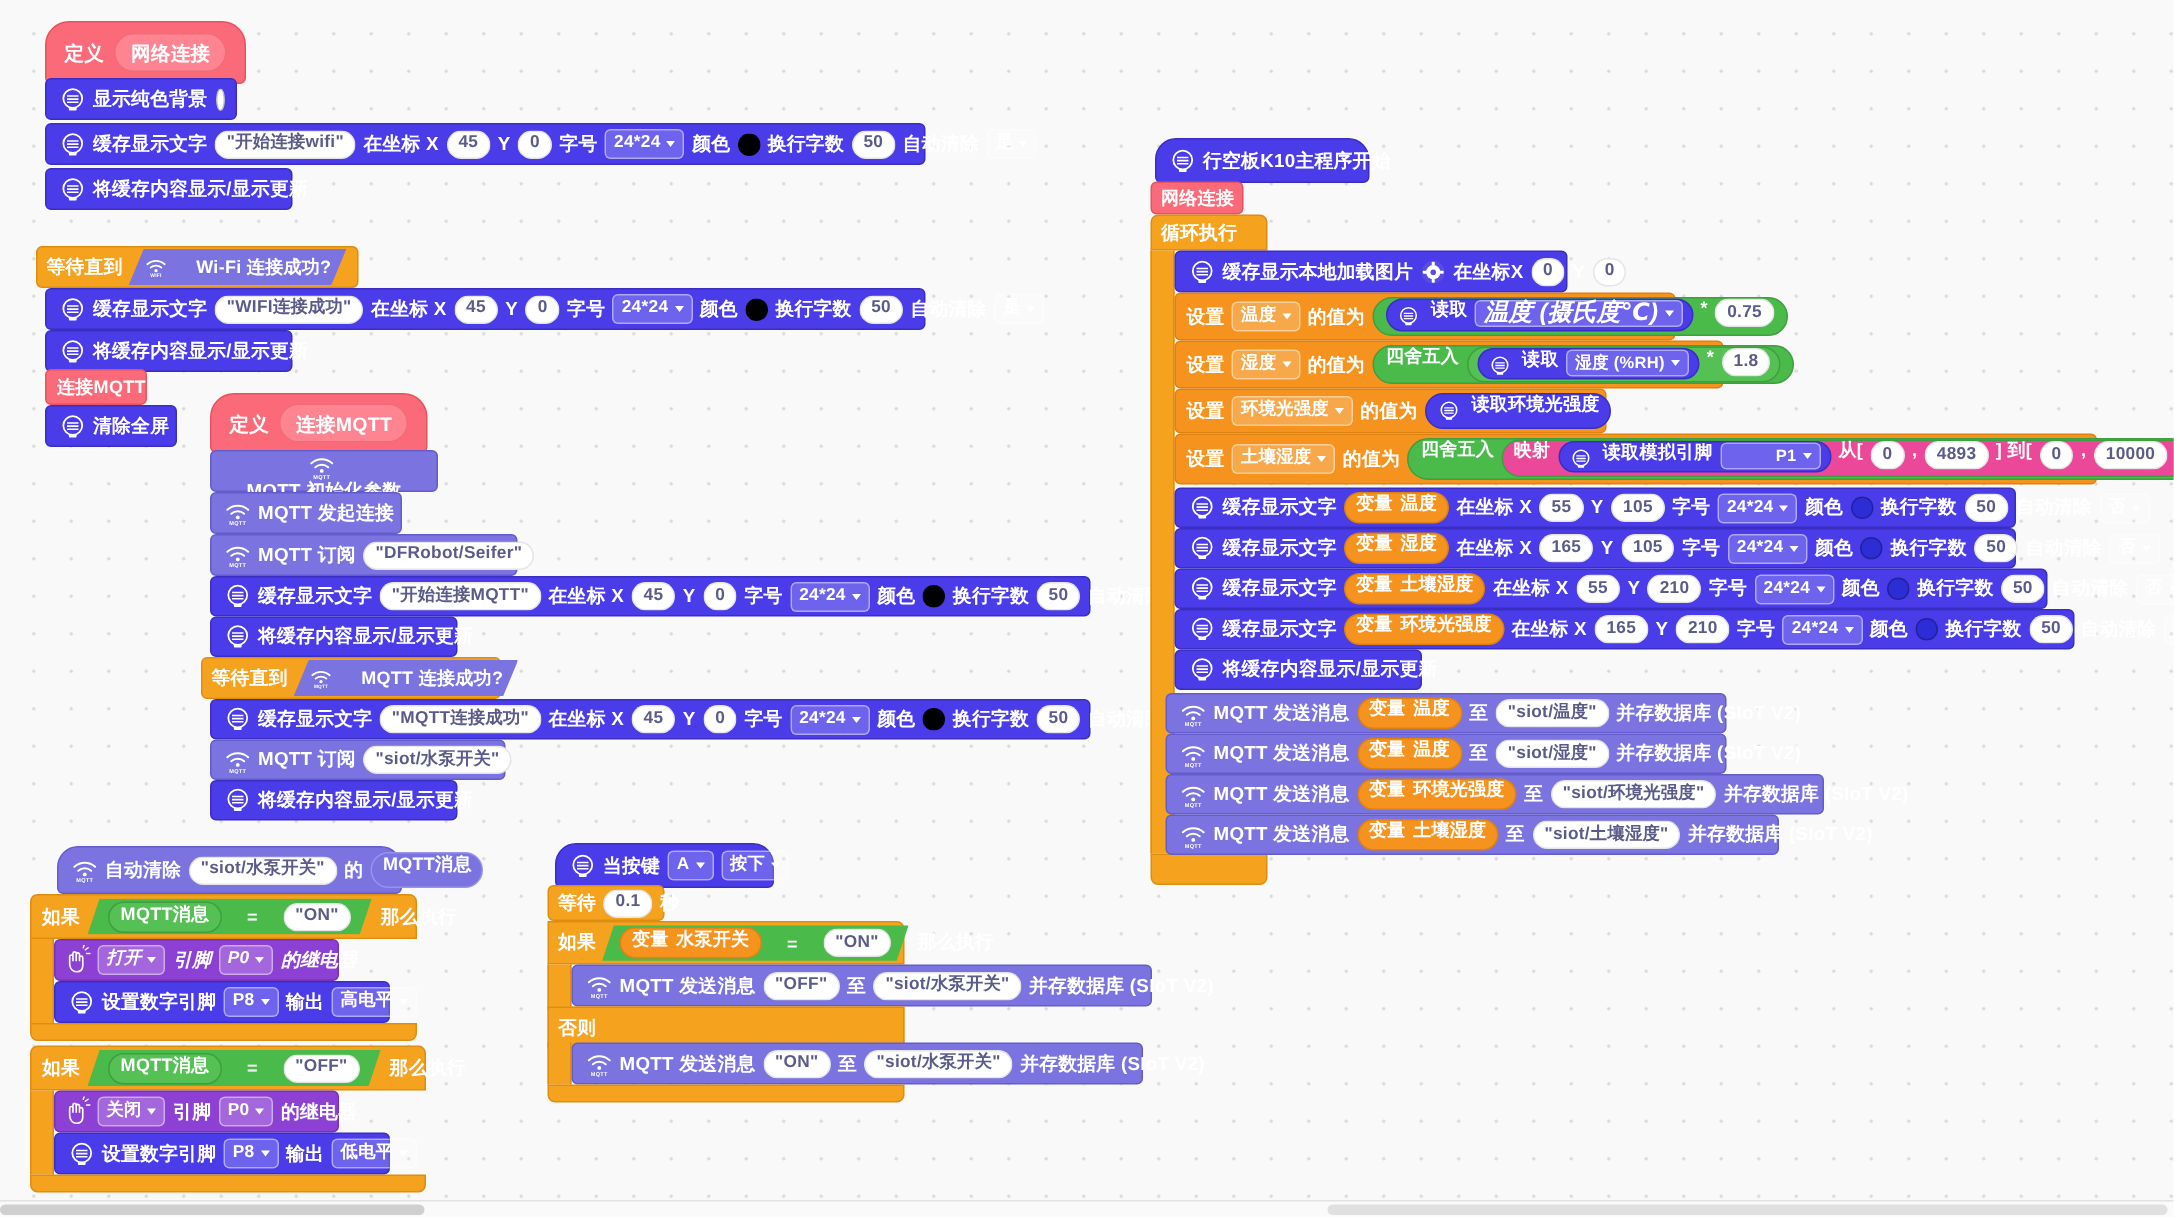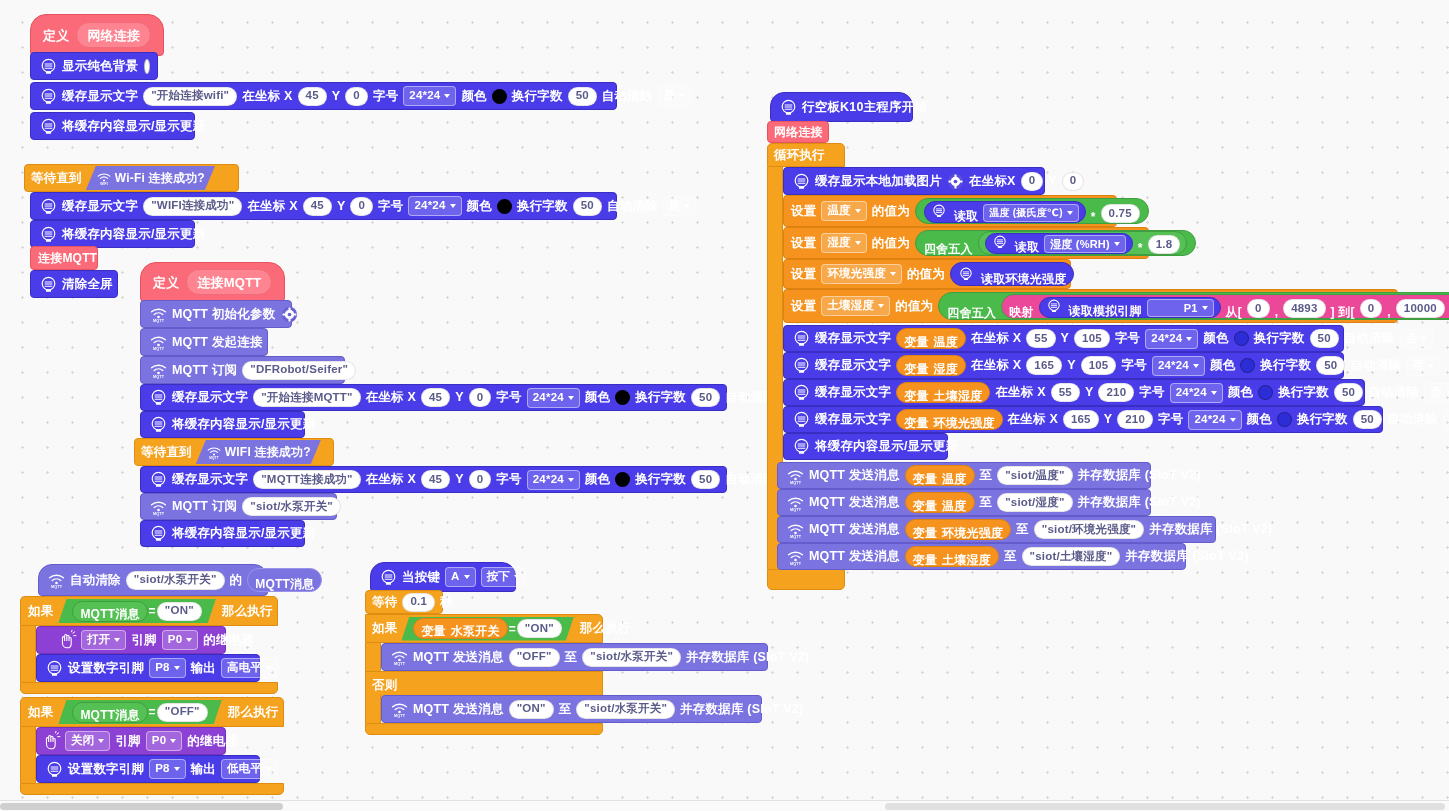--- a/index.html
+++ b/index.html
@@ -62,32 +62,32 @@
     display:inline-flex; align-items:center; gap:4px;
     font-size:11.5px; color:#fff; font-weight:bold;
   }
   .caret { width:0;height:0;border-left:3.5px solid transparent;border-right:3.5px solid transparent;border-top:4px solid #fff; display:inline-block; }
 
   
   .swatch { width:15px;height:15px;border-radius:50%;display:inline-block;border:1px solid rgba(0,0,0,.25); }
 
   
   .rep {
-    display:inline-flex; align-items:flex-end; gap:5px;
+    display:inline-flex; align-items:flex-start; gap:5px;
     border-radius:14px; padding:1px 7px; height:24px;
     font-size:12px; font-weight:bold; color:#fff;
   }
   .rep.green { background:#4aba4a; border:1px solid #3f9e3f; }
   .rep.purple{ background:#4a3ce8; border:1px solid #3a2ec2; }
   .rep.lav   { background:#7b73e0; border:1px solid #645ccc; }
   .rep.var   { background:#f5931e; border:1px solid #dd8210; border-radius:12px; }
 
   
   .hex {
-    display:inline-flex;align-items:center;gap:1px;
+    display:inline-flex;align-items:center;gap:17px;
     background:#4aba4a; color:#fff; font-weight:bold; font-size:12px;
     height:24px; padding:0 10px;
     clip-path: polygon(8px 0,100% 0,calc(100% - 8px) 100%,0 100%);
   }
   .hex.lav { background:#7b73e0; clip-path: polygon(10px 0,100% 0,calc(100% - 10px) 100%,0 100%); }
 
   
   .ico { width:20px; height:22px; flex:0 0 20px; display:flex; align-items:center; justify-content:center; margin-right:4px;}
   .ico svg { display:block; }
 
@@ -246,21 +246,21 @@
     <span>清除全屏</span>
   </div>
 
   <div class="blk c-my hat" style="left:140px;top:262px;height:40px;padding:0 12px;border-radius:16px 16px 4px 4px;">
     <span style="font-size:13px;">定义</span>
     <span class="blk c-myc" style="position:static;margin-left:7px;height:26px;border-radius:13px;background:#fd8490;border-color:#f06c7a;padding:0 10px;font-size:13px;">
       <span>连接MQTT</span>
     </span>
   </div>
 
-  <div class="blk c-wifi" style="left:140px;top:300px;width:152px;height:28px;">
+  <div class="blk c-wifi" style="left:140px;top:300px;width:152px;height:28px;flex-direction:column;">
     <span class="ico">
       <svg width="19" height="18" viewBox="0 0 22 20">
           <path d="M3 7.5a12 12 0 0 1 16 0" stroke="#fff" stroke-width="1.6" fill="none" stroke-linecap="round"></path>
           <path d="M6 10.6a7.6 7.6 0 0 1 10 0" stroke="#fff" stroke-width="1.5" fill="none" stroke-linecap="round"></path>
           <circle cx="11" cy="13.4" r="1.5" fill="#fff"></circle>
           <text x="11" y="19.5" font-size="4.3" fill="#fff" text-anchor="middle" font-family="sans-serif" font-weight="bold">MQTT</text>
         </svg>
     </span>
     <span>MQTT 初始化参数</span>
     <span style="margin-left:6px;display:inline-flex;">
@@ -354,21 +354,21 @@
     <span style="margin-right:4px;">等待直到</span>
     <span class="hex lav" style="height:24px;">
       <span class="ico" style="width:17px;flex:0 0 17px;margin-right:1px;">
         <svg width="16" height="16" viewBox="0 0 22 20">
             <path d="M3 7.5a12 12 0 0 1 16 0" stroke="#fff" stroke-width="1.6" fill="none" stroke-linecap="round"></path>
             <path d="M6 10.6a7.6 7.6 0 0 1 10 0" stroke="#fff" stroke-width="1.5" fill="none" stroke-linecap="round"></path>
             <circle cx="11" cy="13.4" r="1.5" fill="#fff"></circle>
             <text x="11" y="19.5" font-size="4.3" fill="#fff" text-anchor="middle" font-family="sans-serif" font-weight="bold">MQTT</text>
           </svg>
       </span>
-      <span>WIFI 连接成功?</span>
+      <span>MQTT 连接成功?</span>
     </span>
   </div>
 
   <div class="blk c-display" style="left:140px;top:466px;width:587px;height:27px;">
     <span class="ico">
       <svg width="17" height="17" viewBox="0 0 20 20">
           <circle cx="10" cy="9" r="7.4" fill="none" stroke="#fff" stroke-width="1.4"></circle>
           <path d="M5.5 7h9M5.5 9.5h9M5.5 12h9" stroke="#fff" stroke-width="1.2"></path>
           <rect x="7" y="16" width="6" height="2.4" rx=".6" fill="#fff"></rect>
         </svg>
@@ -448,21 +448,21 @@
       <span class="hex" style="padding:0 14px;">
         <span class="rep green" style="background:#55c155;border-color:#3f9e3f;border-radius:12px;height:21px;">
             <span>MQTT消息</span>
           </span>
         <span>=</span>
         <span class="pill str">"ON"</span>
       </span>
       <span style="margin-left:6px;">那么执行</span>
     </div>
     <div class="cleft" style="top:30px;height:56px;"></div>
-    <div class="blk c-relay" style="left:16px;top:30px;width:190px;height:28px;padding-left:20px;">
+    <div class="blk c-relay" style="left:16px;top:30px;width:190px;height:28px;padding-left:4px;font-style:italic;">
       <span class="ico">
         <svg width="20" height="20" viewBox="0 0 22 22">
             <path d="M6 14V8.5a1.2 1.2 0 0 1 2.4 0V12V6.2a1.2 1.2 0 0 1 2.4 0V12V7a1.2 1.2 0 0 1 2.4 0v5V9.4a1.2 1.2 0 0 1 2.4 0V15c0 3-2 4.6-4.6 4.6S6 17.5 6 14z" fill="none" stroke="#fff" stroke-width="1.2"></path>
             <path d="M17.5 3.5l2 -1.5M18.4 6.2l2.4 0M16 2l.6-2" stroke="#fff" stroke-width="1.1" stroke-linecap="round"></path>
           </svg>
       </span>
       <span class="row">
         <span class="dd">
             <span>打开</span>
             <i class="caret"></i>
@@ -704,21 +704,21 @@
       <span class="rep green" style="height:26px;border-radius:14px;padding:0 8px;">
         <span class="rep purple" style="height:22px;border-radius:12px;padding:0 6px;">
           <span class="ico" style="width:16px;flex:0 0 16px;margin-right:2px;">
             <svg width="14" height="14" viewBox="0 0 20 20">
                 <circle cx="10" cy="9" r="7.4" fill="none" stroke="#fff" stroke-width="1.5"></circle>
                 <path d="M5.5 7h9M5.5 9.5h9M5.5 12h9" stroke="#fff" stroke-width="1.3"></path>
                 <rect x="7" y="16" width="6" height="2.4" rx=".6" fill="#fff"></rect>
               </svg>
           </span>
           <span>读取</span>
-          <span class="dd" style="height:18px;font-size:10px;">
+          <span class="dd" style="height:18px;font-size:16px;font-style:italic;">
               <span>温度 (摄氏度℃)</span>
               <i class="caret"></i>
             </span>
         </span>
         <span>*</span>
         <span class="pill num">0.75</span>
       </span>
     </span>
   </div>
 

